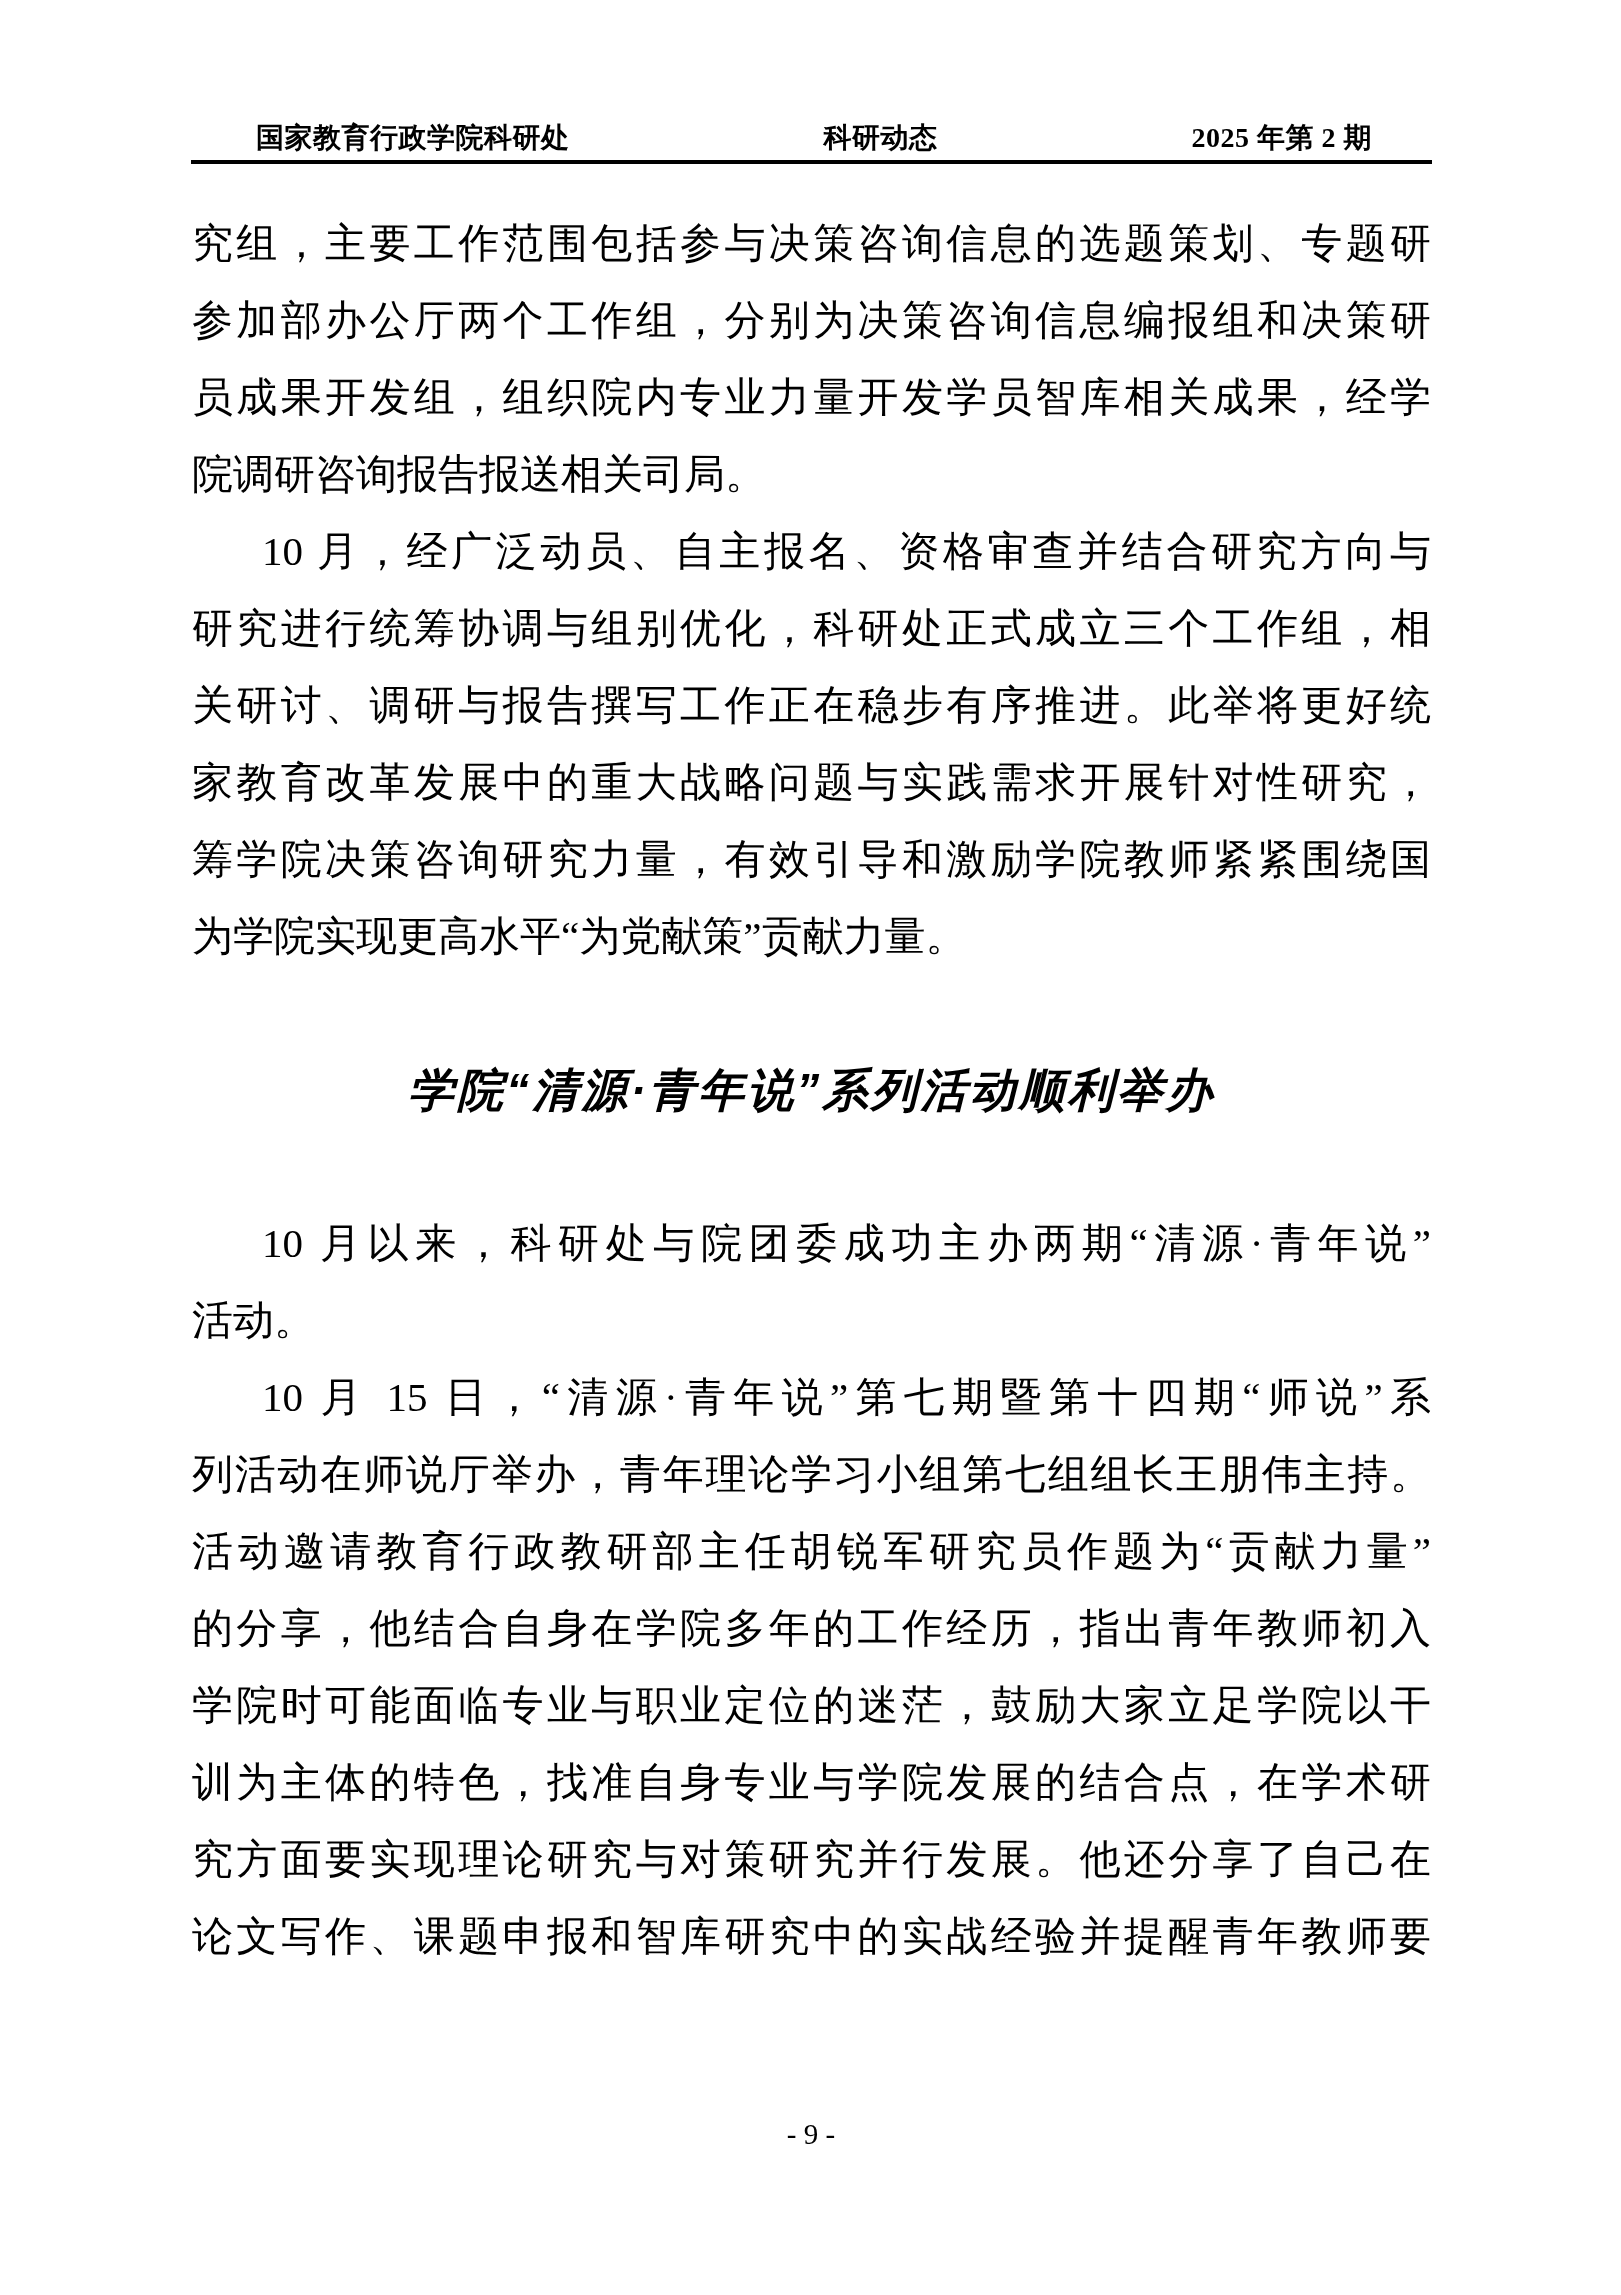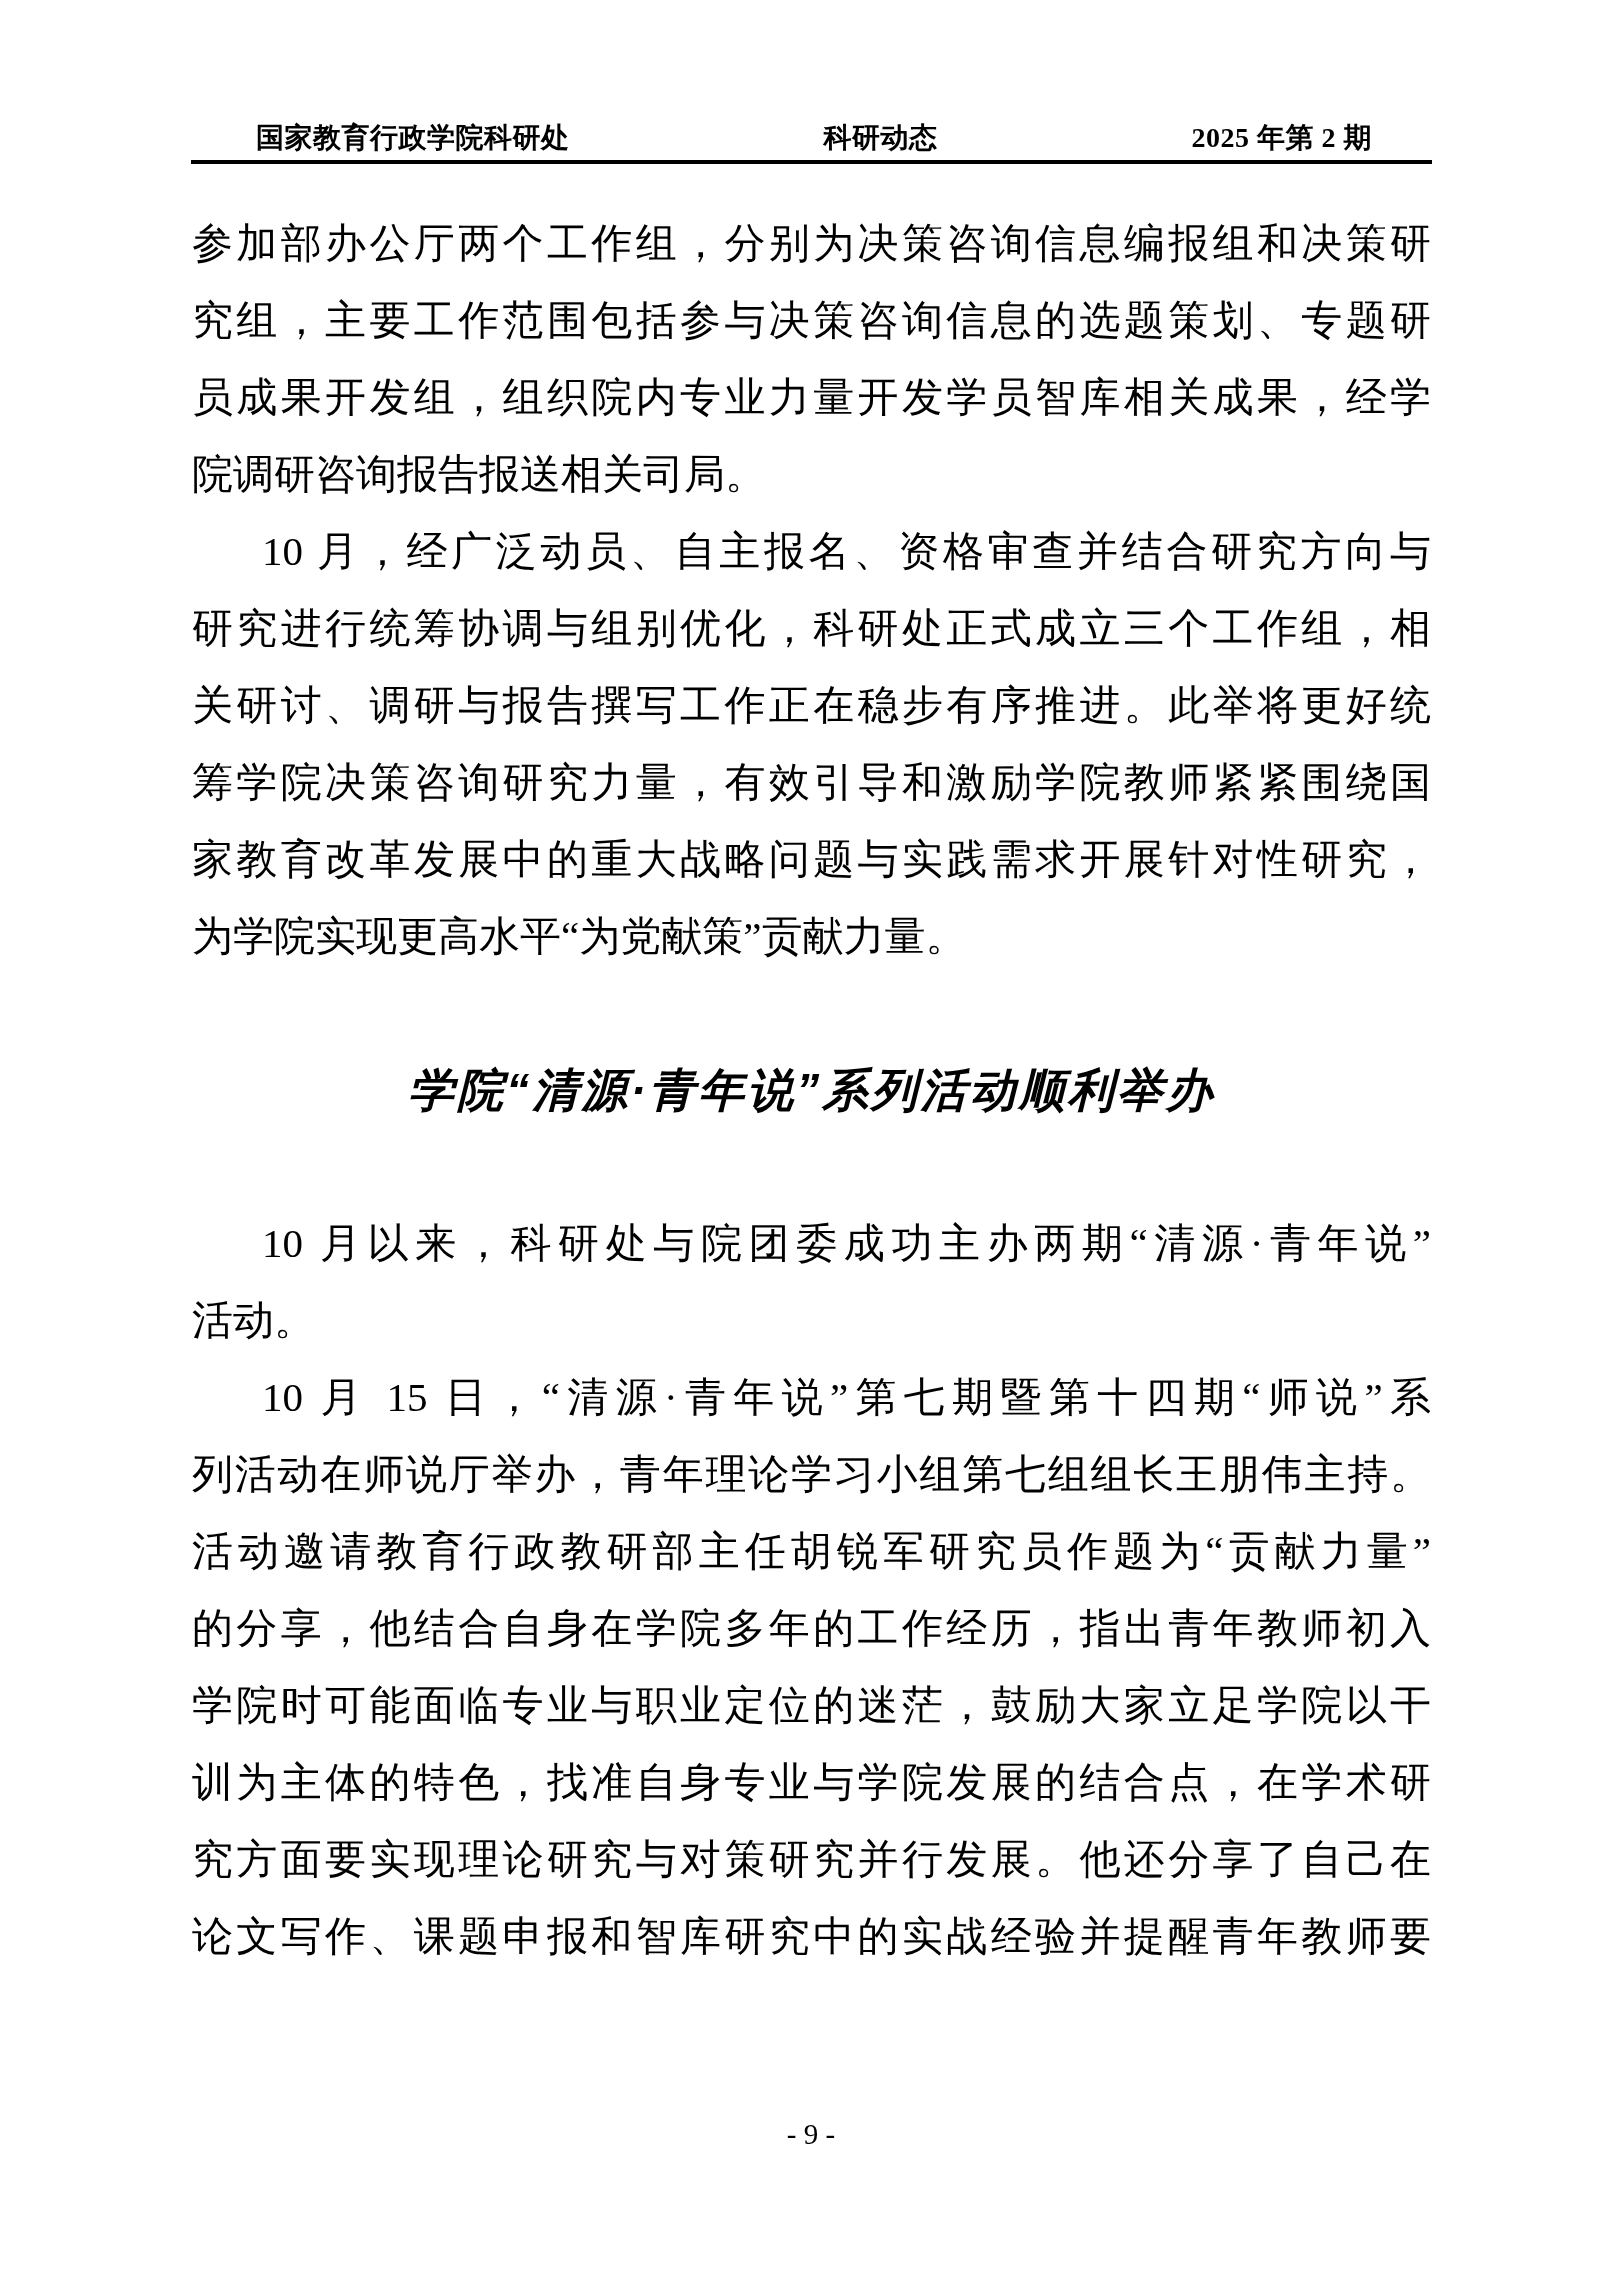--- a/index.html
+++ b/index.html
@@ -90,30 +90,30 @@
   <header class="page-header">
     <span class="h-left">国家教育行政学院科研处</span>
     <span class="h-center">科研动态</span>
     <span class="h-right">2025 年第 2 期</span>
   </header>
 
   <div class="header-rule"></div>
 
   <main class="body-text">
 
+    <div class="line">究组，主要工作范围包括参与决策咨询信息的选题策划、专题研</div>
     <div class="line">参加部办公厅两个工作组，分别为决策咨询信息编报组和决策研</div>
-    <div class="line">究组，主要工作范围包括参与决策咨询信息的选题策划、专题研</div>
     <div class="line">员成果开发组，组织院内专业力量开发学员智库相关成果，经学</div>
     <div class="line end">院调研咨询报告报送相关司局。</div>
 
     <div class="line first">10 月，经广泛动员、自主报名、资格审查并结合研究方向与</div>
     <div class="line">研究进行统筹协调与组别优化，科研处正式成立三个工作组，相</div>
     <div class="line">关研讨、调研与报告撰写工作正在稳步有序推进。此举将更好统</div>
+    <div class="line">家教育改革发展中的重大战略问题与实践需求开展针对性研究，</div>
     <div class="line">筹学院决策咨询研究力量，有效引导和激励学院教师紧紧围绕国</div>
-    <div class="line">家教育改革发展中的重大战略问题与实践需求开展针对性研究，</div>
     <div class="line end">为学院实现更高水平“为党献策”贡献力量。</div>
 
     <h2 class="section-title">学院“清源·青年说”系列活动顺利举办</h2>
 
     <div class="line first">10 月以来，科研处与院团委成功主办两期“清源·青年说”</div>
     <div class="line end">活动。</div>
 
     <div class="line first">10 月 15 日，“清源·青年说”第七期暨第十四期“师说”系</div>
     <div class="line">列活动在师说厅举办，青年理论学习小组第七组组长王朋伟主持。</div>
     <div class="line">活动邀请教育行政教研部主任胡锐军研究员作题为“贡献力量”</div>

